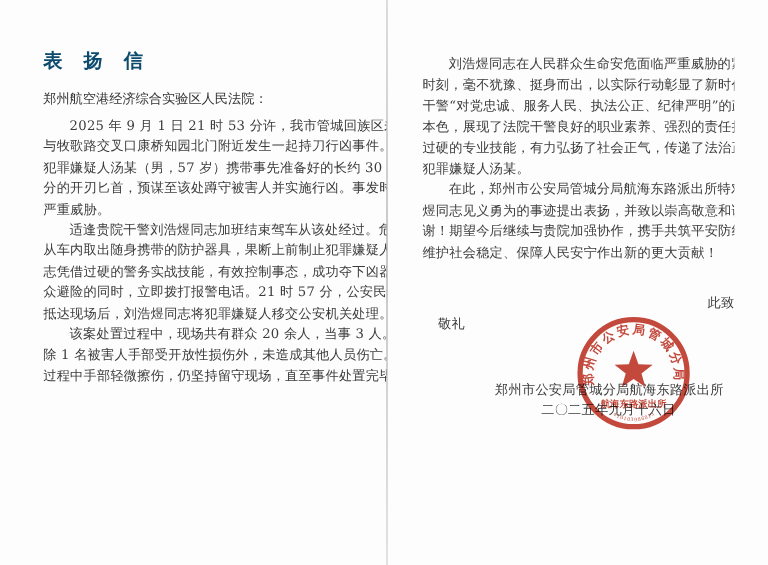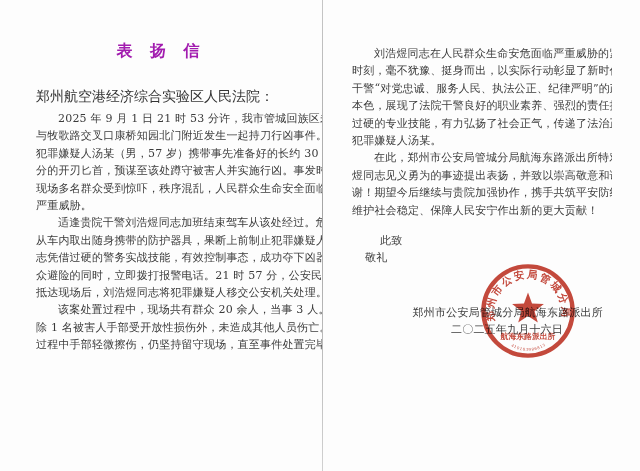--- a/index.html
+++ b/index.html
@@ -13,34 +13,34 @@
   .fold {
     position:absolute; left:322px; top:0; width:1px; height:471px;
     background:linear-gradient(180deg,#b9b9b9 0%,#8f8f8f 45%,#c6c6c6 100%);
     opacity:.8;
   }
   .page { position:absolute; }
   #page-left  { left:36px;  top:40px; width:286px; }
   #page-right { left:352px; top:45px; width:260px; }
   .title {
     width:250px; height:22px; line-height:22px;
-    font-size:16px; font-weight:bold; color:#a21caf;
-    text-align:center; letter-spacing:6px;
+    font-size:16px; font-weight:bold; color:#0c4a6e;
+    text-align:left; letter-spacing:6px;
   }
   .addressee {
-    margin-top:26px; height:17px; line-height:17px;
-    font-size:14px; color:#343434; white-space:nowrap;
+    margin-top:12px; height:17px; line-height:17px;
+    font-size:11px; color:#343434; white-space:nowrap;
   }
   .bodyblock { margin-top:5px; }
   .ln {
     height:17.4px; line-height:17.4px; font-size:11px;
     color:#3b3b3b; letter-spacing:.2px; white-space:nowrap; overflow:hidden;
   }
   .ind { text-indent:22px; }
-  .salute-1 { margin-top:13px; text-indent:28px; }
+  .salute-1 { margin-top:25px; text-indent:28px;text-align:right; }
   .salute-2 { text-indent:13px; }
   .signature { margin-top:37px; text-align:right; padding-right:9px; }
   .dateline  { text-align:right; padding-right:49px; }
   #seal {
     position:absolute; left:479px; top:262px; width:98px; height:98px;
     mix-blend-mode:multiply; opacity:.92;
   }
   #seal text { font-family:"DejaVu Serif","Liberation Serif",serif; }
 </style>
 </head>
@@ -49,21 +49,20 @@
 <div class="fold"></div>
 
 <div id="page-left" class="page">
   <div class="title">表 扬 信</div>
   <div class="addressee">郑州航空港经济综合实验区人民法院：</div>
   <div class="bodyblock">
     <div class="ln ind">2025 年 9 月 1 日 21 时 53 分许，我市管城回族区未来路</div>
     <div class="ln">与牧歌路交叉口康桥知园北门附近发生一起持刀行凶事件。</div>
     <div class="ln">犯罪嫌疑人汤某（男，57 岁）携带事先准备好的长约 30 公</div>
     <div class="ln">分的开刃匕首，预谋至该处蹲守被害人并实施行凶。事发时，</div>
-    <div class="ln">现场多名群众受到惊吓，秩序混乱，人民群众生命安全面临</div>
     <div class="ln">严重威胁。</div>
     <div class="ln ind">适逢贵院干警刘浩煜同志加班结束驾车从该处经过。危</div>
     <div class="ln">从车内取出随身携带的防护器具，果断上前制止犯罪嫌疑人。</div>
     <div class="ln">志凭借过硬的警务实战技能，有效控制事态，成功夺下凶器，</div>
     <div class="ln">众避险的同时，立即拨打报警电话。21 时 57 分，公安民警</div>
     <div class="ln">抵达现场后，刘浩煜同志将犯罪嫌疑人移交公安机关处理。</div>
     <div class="ln ind">该案处置过程中，现场共有群众 20 余人，当事 3 人。</div>
     <div class="ln">除 1 名被害人手部受开放性损伤外，未造成其他人员伤亡。</div>
     <div class="ln">过程中手部轻微擦伤，仍坚持留守现场，直至事件处置完毕。</div>
   </div>

